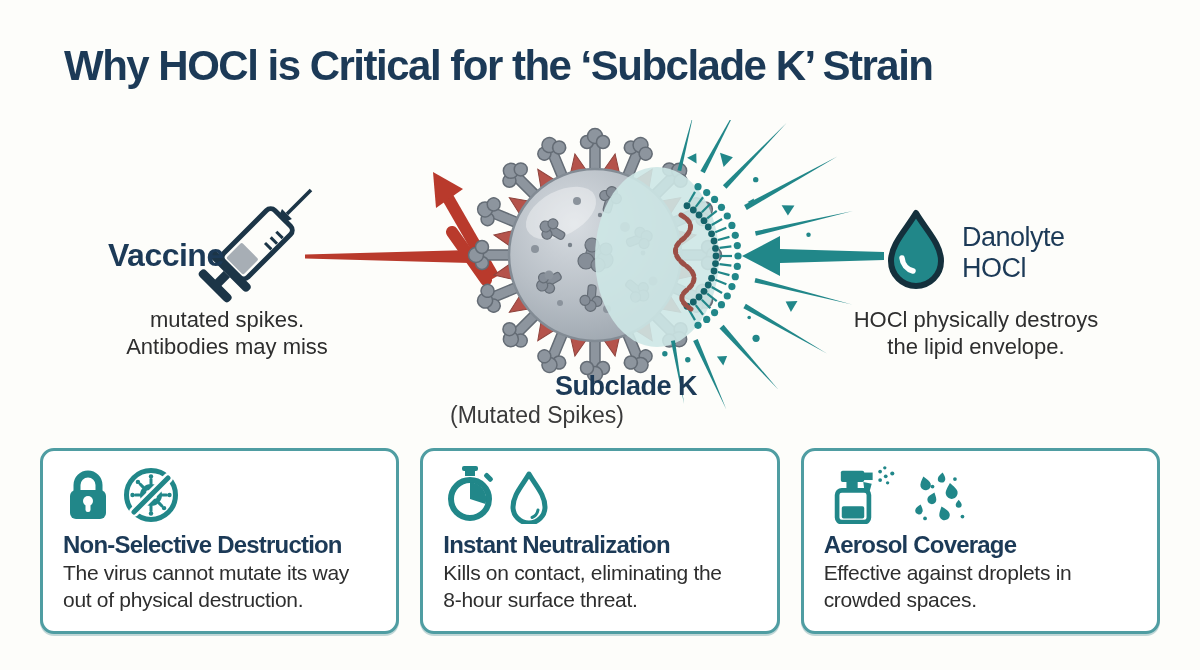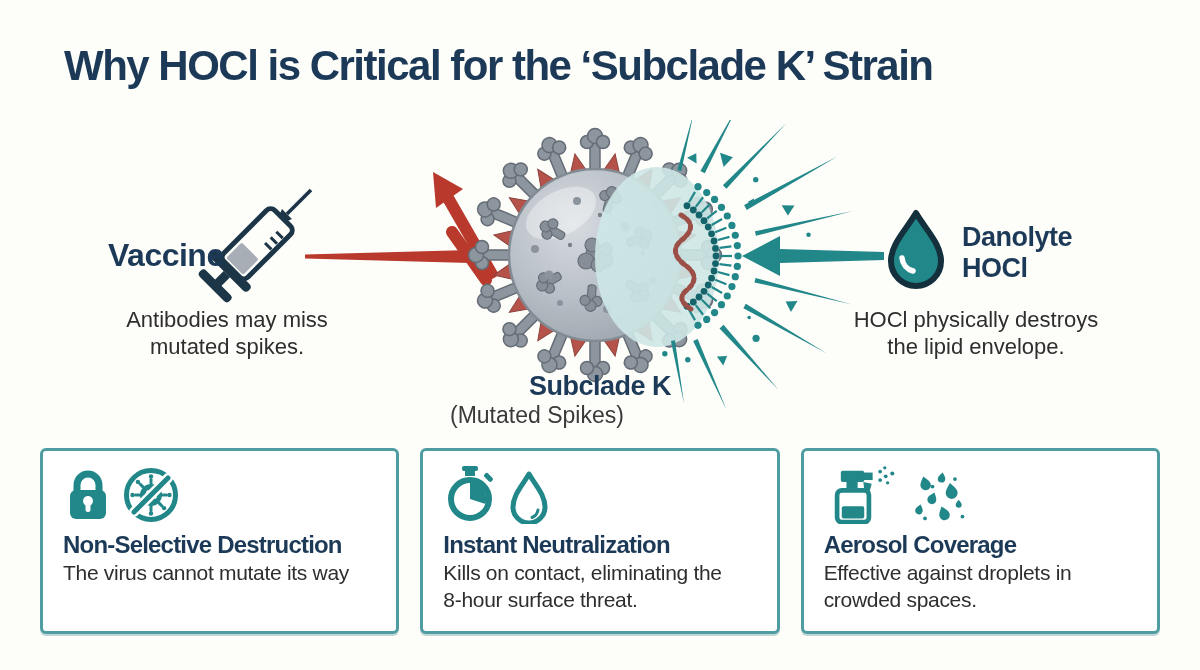--- a/index.html
+++ b/index.html
@@ -2,26 +2,26 @@
 <html style="--navy: #1c3a57; --ink: #2e2e2e; --teal: #218789; --teal_deep: #15636a; --teal_pale: #cde7e5; --red: #b93a2c; --rust: #b5534b; --card_border: #4f9da2; --background: #fdfdfa;"><head>
 <meta charset="utf-8">
 <style>
   html,body{margin:0;padding:0;}
   body{width:1200px;height:670px;overflow:hidden;font-family:"Liberation Sans",sans-serif;background:var(--background,#fdfdfa);}
   .canvas{position:relative;width:1200px;height:670px;background:var(--background,#fdfdfa);}
   .title{position:absolute;left:64px;top:42px;font-size:42px;font-weight:700;color:var(--navy);letter-spacing:-1.5px;white-space:nowrap;}
   .diagram{position:absolute;left:0;top:120px;pointer-events:none;}
   .vlabel{position:absolute;left:108px;top:237px;font-size:32px;font-weight:700;color:var(--navy);letter-spacing:-0.5px;}
   .vcap{position:absolute;left:82px;top:306px;width:290px;text-align:center;font-size:22px;color:var(--ink);line-height:27px;}
-  .vname{position:absolute;left:450px;top:371px;width:300px;text-align:center;font-size:27px;font-weight:700;color:var(--navy);letter-spacing:-0.5px;}
+  .vname{position:absolute;left:476px;top:371px;width:300px;text-align:center;font-size:27px;font-weight:700;color:var(--navy);letter-spacing:-0.5px;}
   .vsub{position:absolute;left:450px;top:402px;width:300px;text-align:left;font-size:23px;color:#3a3a3a;}
-  .hlabel{position:absolute;left:962px;top:222px;font-size:27px;font-weight:700;color:var(--navy);line-height:31px;letter-spacing:-0.5px;}
+  .hlabel{position:absolute;left:962px;top:222px;font-size:27px;font-weight:400;color:var(--navy);line-height:31px;letter-spacing:-0.5px;}
   .hcap{position:absolute;left:826px;top:306px;width:300px;text-align:center;font-size:22px;color:var(--ink);line-height:27px;}
   .cards{position:absolute;left:40px;top:448px;width:1120px;height:186px;display:flex;gap:21px;}
-  .card{flex:1;box-sizing:border-box;background:#ffffff;border:3px solid var(--card_border);border-radius:6px;padding:13px 20px 2px;box-shadow:0 2px 0 rgba(40,120,125,.28);}
+  .card{flex:1;box-sizing:border-box;background:#ffffff;border:3px solid var(--card_border);border-radius:14px;padding:13px 20px 2px;box-shadow:0 2px 0 rgba(40,120,125,.28);}
   .card-icons{height:58px;display:block;margin-top:2px;}
   .card-title{font-size:24px;font-weight:700;color:var(--navy);letter-spacing:-0.8px;white-space:nowrap;margin-top:7px;}
   .card-line{font-size:21px;color:var(--ink);line-height:27px;letter-spacing:-0.3px;white-space:nowrap;}
   
   .f-navy{fill:#1c3547;} .s-navy{stroke:#1c3547;fill:none;}
   .f-red{fill:var(--red);} .s-red{stroke:var(--red);fill:none;}
   .f-teal{fill:var(--teal);} .s-teal{stroke:var(--teal);fill:none;}
   .vspike{fill:#8d959e;stroke:#646c75;stroke-width:1.5;}
   .rspike{fill:var(--rust);stroke:#8e423c;stroke-width:1;}
   .sclub{fill:#868e98;stroke:#666e77;stroke-width:1.2;}
@@ -323,22 +323,22 @@
     <polygon points="742,136 780,116 780,129 884,132 884,140 780,143 780,156" class="f-teal"></polygon>
 
     <g transform="translate(916,130)">
       <path d="M0,-37 C10,-20 25,-6 25,11 A25,25 0 1 1 -25,11 C-25,-6 -10,-20 0,-37 Z" fill="var(--teal)" stroke="#14303c" stroke-width="6" stroke-linejoin="round"></path>
       <path d="M-14,8 A15,15 0 0 0 -3,21" fill="none" stroke="#ffffff" stroke-width="5.5" stroke-linecap="round"></path>
     </g>
   </svg>
 
   <div class="vlabel">Vaccine</div>
   <div class="vcap">
+    <div>mutated spikes.</div>
     <div>Antibodies may miss</div>
-    <div>mutated spikes.</div>
   </div>
   <div class="vname">Subclade K</div>
   <div class="vsub">(Mutated Spikes)</div>
   <div class="hlabel">
     <div>Danolyte</div>
     <div>HOCl</div>
   </div>
   <div class="hcap">
     <div>HOCl physically destroys</div>
     <div>the lipid envelope.</div>
@@ -377,20 +377,21 @@
             </g>
           <circle cx="-3" cy="-3" r="1.8" fill="#ffffff"></circle>
           <circle cx="4" cy="2" r="1.8" fill="#ffffff"></circle>
           <circle cx="-1" cy="5" r="1.5" fill="#ffffff"></circle>
           <line x1="-17" y1="17" x2="17" y2="-17" stroke="#ffffff" stroke-width="10" stroke-linecap="round"></line>
           <line x1="-17" y1="17" x2="17" y2="-17" class="s-teal" stroke-width="5" stroke-linecap="round"></line>
         </g>
       </svg>
       <div class="card-title">Non-Selective Destruction</div>
       <div class="card-line">The virus cannot mutate its way</div>
+      <div class="card-line">out of physical destruction.</div>
     </div>
 
     <div class="card">
       <svg class="card-icons" viewBox="0 0 130 58">
         <g transform="translate(27,33)">
           <rect x="-5" y="-30" width="10" height="7" class="f-teal"></rect>
           <rect x="-8" y="-33" width="16" height="5" rx="2" class="f-teal"></rect>
           <rect x="13" y="-26" width="10" height="5" rx="2" class="f-teal" transform="rotate(45 16 -22)"></rect>
           <circle r="19" class="s-teal" stroke-width="6"></circle>
           <path d="M0,0 L0,-16.5 A16.5,16.5 0 0 1 15.5,5 Z" class="f-teal"></path>

